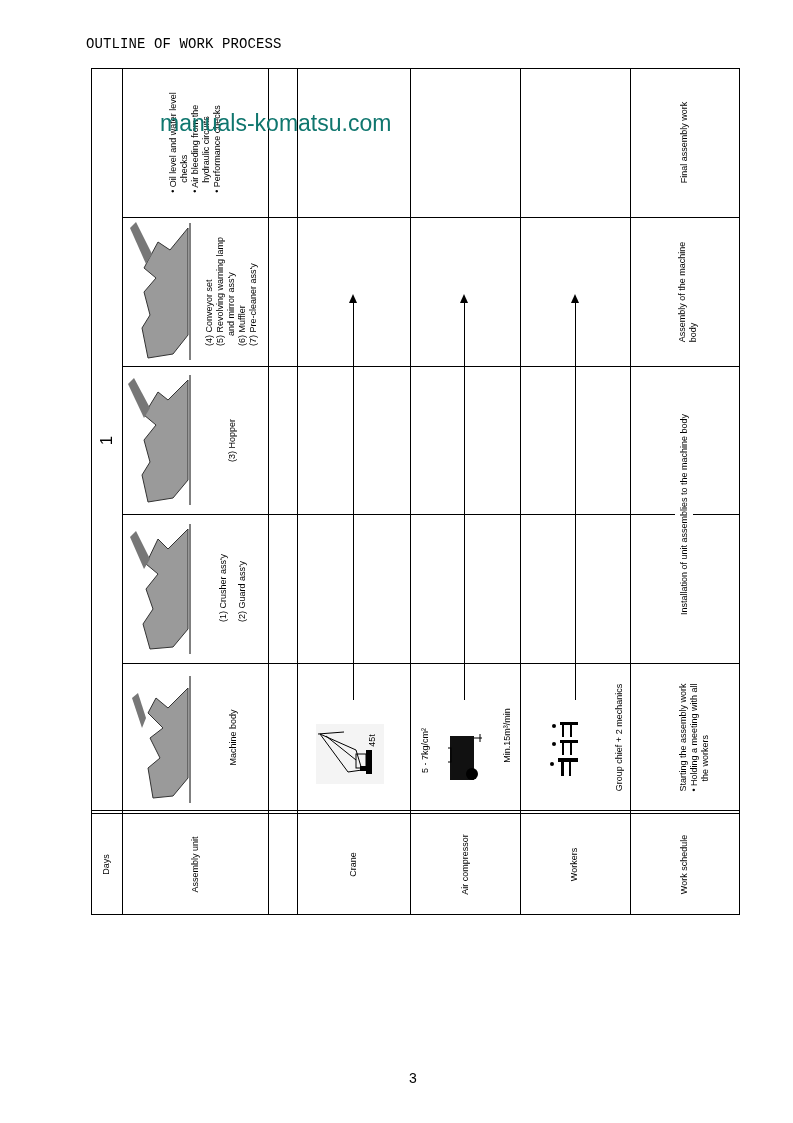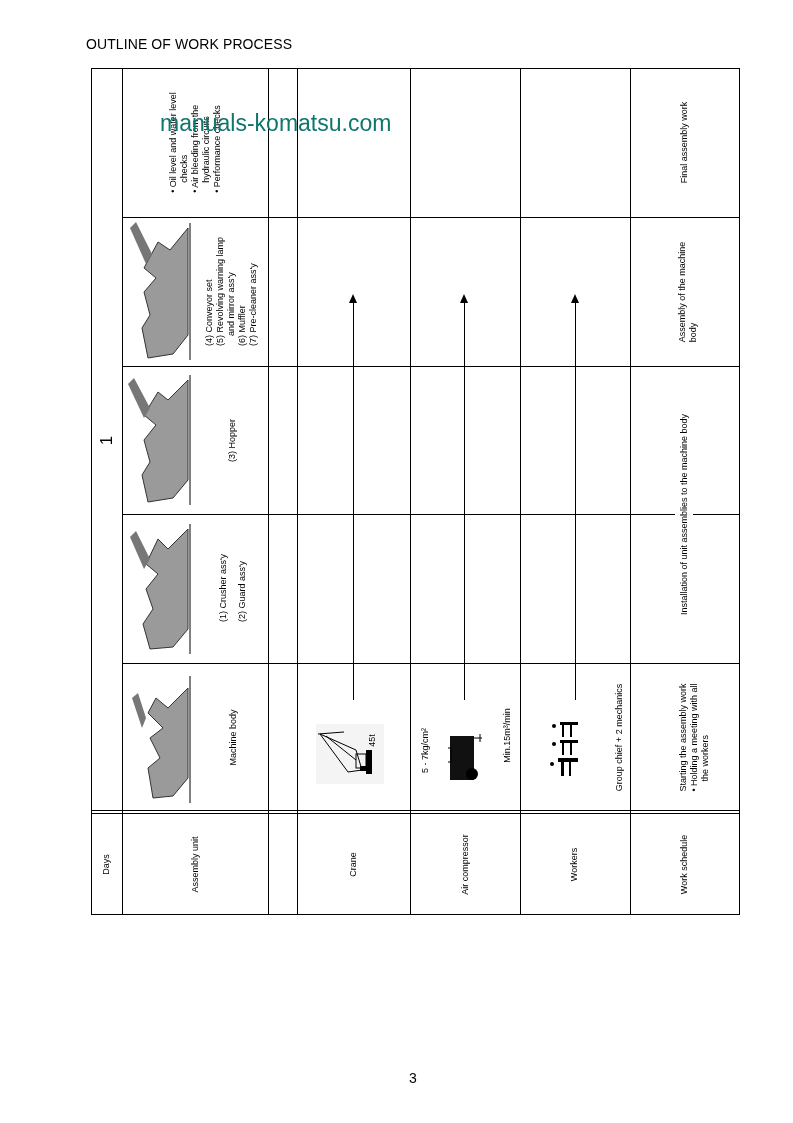--- a/index.html
+++ b/index.html
@@ -1,17 +1,17 @@
 <!DOCTYPE html>
 <html><head>
 <meta charset="utf-8">
 <style>
   html,body{margin:0;padding:0;background:#fff;}
   body{width:793px;height:1123px;position:relative;overflow:hidden;font-family:"Liberation Sans",sans-serif;color:#000;}
-  .title{position:absolute;left:86px;top:36px;font-size:14px;letter-spacing:0.1px;}
+  .title{position:absolute;left:86px;top:36px;font-size:14px;letter-spacing:0.1px;font-family:Liberation Mono, monospace;}
   .pagenum{position:absolute;left:409px;top:1070px;font-size:14px;}
   .watermark{position:absolute;left:160px;top:110px;font-size:23px;color:#0f766e;white-space:nowrap;z-index:5;}
   .grid{position:absolute;left:0;top:0;width:793px;height:1123px;}
   .hl{position:absolute;height:1px;background:#000;}
   .vl{position:absolute;width:1px;background:#000;}
   
   .rcell{position:absolute;display:flex;align-items:center;justify-content:center;overflow:visible;}
   .rtext{transform:rotate(-90deg);white-space:nowrap;font-size:9px;line-height:11px;}
   .rtext.block{white-space:normal;}
   .rtext .ln{display:block;white-space:nowrap;}

